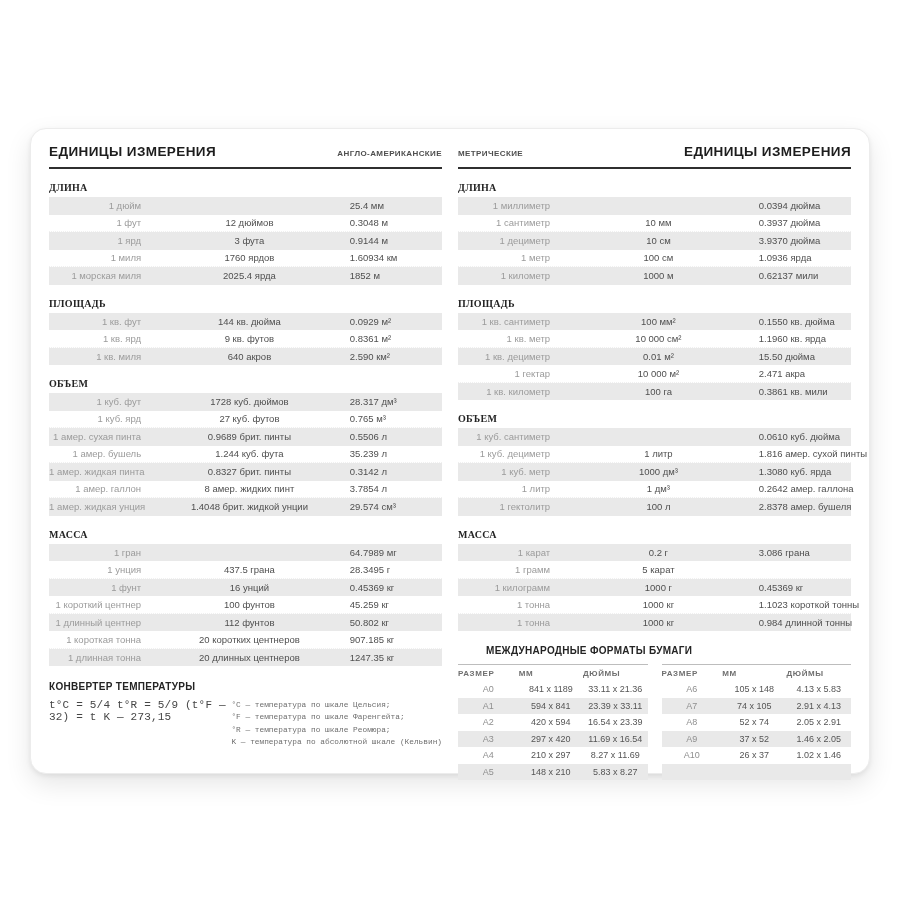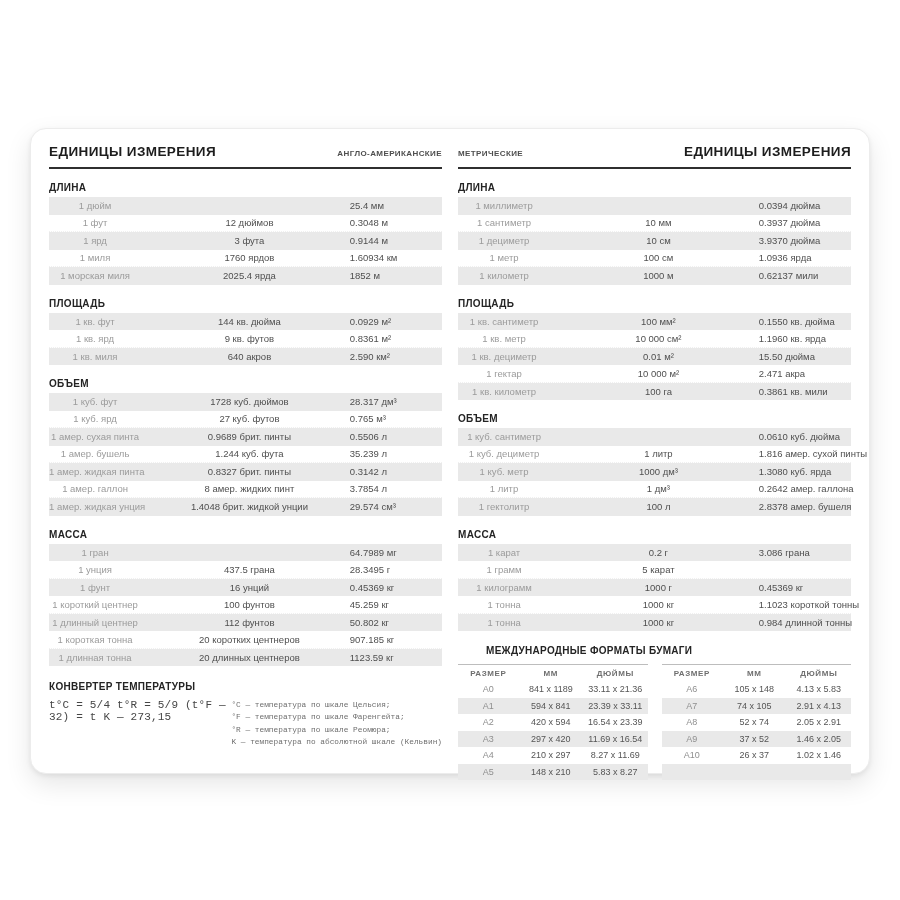--- a/index.html
+++ b/index.html
@@ -11,42 +11,42 @@
     background:#ffffff; border:1px solid #ececec; border-radius:16px;
     box-shadow:0 2px 5px rgba(0,0,0,0.07), 0 10px 26px rgba(0,0,0,0.10);
     padding:15px 18px 10px 18px; display:flex; gap:16px;
   }
   .col { flex:1; min-width:0; display:flex; flex-direction:column; }
   .hdr { display:flex; justify-content:space-between; align-items:baseline;
          border-bottom:2px solid #2f2f2f; padding-bottom:8px; margin-bottom:13px; }
   .hdr-big { font-size:13.5px; font-weight:bold; letter-spacing:0.4px; color:#1d1d1d; }
   .hdr-small { font-size:8px; font-weight:bold; letter-spacing:0.4px; color:#4e4e4e; }
   .sec { margin-bottom:13px; }
-  .sec-title { font-size:10px; font-weight:bold; color:#242424; letter-spacing:0.3px; margin-bottom:4px; }
+  .sec-title { font-size:10px; font-weight:bold; color:#242424; letter-spacing:0.3px; margin-bottom:4px;font-family:Liberation Serif, serif; }
   .trow { display:grid; grid-template-columns:27% 48% 25%; height:17.5px; align-items:center;
           font-size:9.5px; color:#4f4f4f; border-bottom:1px dotted #f0f0f0; }
   .sec-table .trow:nth-child(odd) { background:#e9e9e9; border-bottom:none; }
-  .c1 { text-align:center; padding-right:14px; color:#9b9b9b; white-space:nowrap; overflow:hidden; }
+  .c1 { text-align:right; padding-right:14px; color:#9b9b9b; white-space:nowrap; overflow:hidden; }
   .c2 { text-align:center; white-space:nowrap; }
   .c3 { text-align:left; padding-left:6px; white-space:nowrap; }
   
   .temp { margin-top:2px; }
   .temp-title { font-size:10px; font-weight:bold; color:#242424; letter-spacing:0.3px; margin-bottom:7px; }
   .temp-flex { display:flex; gap:2px;font-family:Liberation Mono, monospace; }
   .temp-formula { flex:1.15; font-size:11px; color:#454545; letter-spacing:0.2px; }
   .temp-notes { flex:1; font-size:7.8px; color:#6f6f6f; line-height:1.6; }
   .note-line { white-space:nowrap; }
   
   .pf-sec { margin-top:1px; }
   .pf-title { font-size:10px; font-weight:bold; color:#242424; letter-spacing:0.3px; margin-bottom:8px;padding-left:28px; }
   .pf-wrap { display:flex; gap:14px; }
   .pf { flex:1; min-width:0; }
   .pf-head { display:grid; grid-template-columns:32% 34% 34%; height:17px; align-items:center;
              border-top:1px solid #bdbdbd; font-size:8px; font-weight:bold; letter-spacing:0.6px;
-             color:#6f6f6f; text-align:center; }
+             color:#6f6f6f; text-align:left; }
   .pf-body .trow2 { display:grid; grid-template-columns:32% 34% 34%; height:16.5px; align-items:center;
                     font-size:9px; color:#555555; text-align:center; }
   .pf-body .trow2:nth-child(even) { background:#e9e9e9; }
   .ps { color:#8f8f8f; }
 </style>
 </head>
 <body>
 
 <div class="stage">
   <div class="card">
@@ -179,21 +179,21 @@
               <div class="c3">50.802 кг</div>
             </div>
             <div class="trow">
               <div class="c1">1 короткая тонна</div>
               <div class="c2">20 коротких центнеров</div>
               <div class="c3">907.185 кг</div>
             </div>
             <div class="trow">
               <div class="c1">1 длинная тонна</div>
               <div class="c2">20 длинных центнеров</div>
-              <div class="c3">1123.59 кг</div>
+              <div class="c3">1247.35 кг</div>
             </div>
           </div>
       </div>
 
       <div class="temp">
         <div class="temp-title">КОНВЕРТЕР ТЕМПЕРАТУРЫ</div>
         <div class="temp-flex">
           <div class="temp-formula">t°C = 5/4 t°R = 5/9 (t°F — 32) = t K — 273,15</div>
           <div class="temp-notes">
               <div class="note-line">°C — температура по шкале Цельсия;</div>

